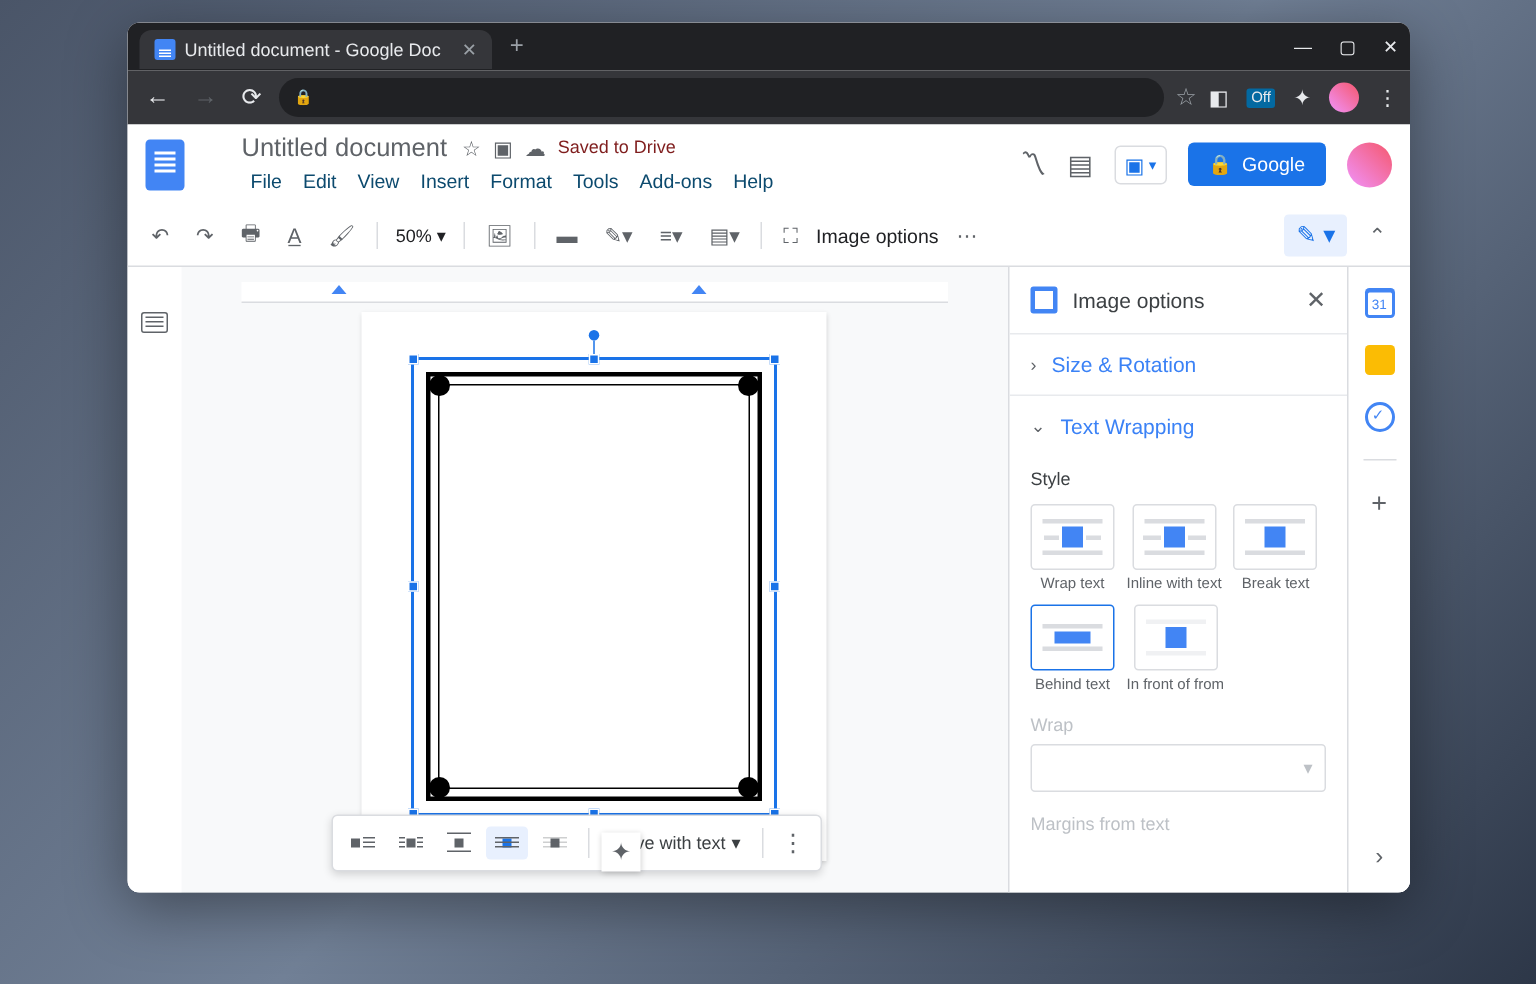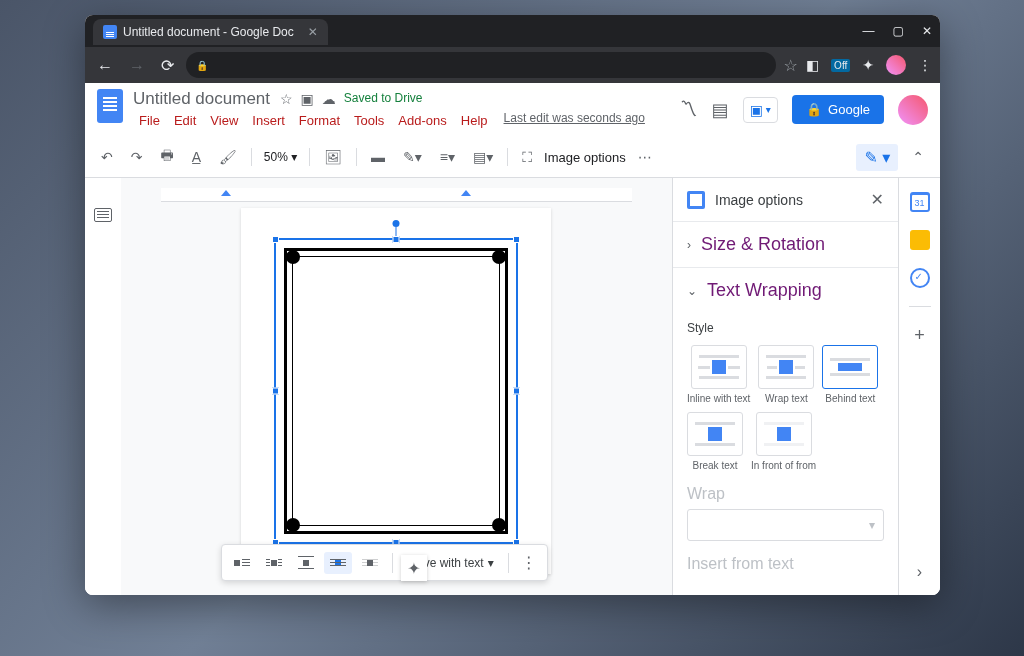--- a/index.html
+++ b/index.html
@@ -1,45 +1,45 @@
 <!DOCTYPE html>
 <html><head>
 <meta charset="utf-8">
 <style>
 * { margin: 0; padding: 0; box-sizing: border-box; font-family: 'Segoe UI', Arial, sans-serif; }
 body { background: linear-gradient(135deg, #4a5568 0%, #718096 50%, #2d3748 100%); width: 1024px; height: 656px; overflow: hidden; position: relative; }
 .window { position: absolute; top: 15px; left: 85px; width: 855px; height: 580px; background: #fff; border-radius: 8px; overflow: hidden; box-shadow: 0 10px 40px rgba(0,0,0,0.4); display: flex; flex-direction: column; }
 .titlebar { height: 32px; background: #202124; display: flex; align-items: center; justify-content: space-between; padding: 0 8px; }
-.tabs { display: flex; align-items: center; height: 100%; flex-direction: column; }
+.tabs { display: flex; align-items: center; height: 100%; }
 .tab { background: #35363a; color: #e8eaed; font-size: 12px; padding: 6px 10px; border-radius: 8px 8px 0 0; display: flex; align-items: center; gap: 6px; margin-top: 4px; }
 .tab-icon { width: 14px; height: 14px; background: #4285f4; border-radius: 2px; display: flex; align-items: center; justify-content: center; }
 .tab-icon::after { content: ''; width: 8px; height: 1px; background: #fff; box-shadow: 0 2px 0 #fff, 0 4px 0 #fff; }
 .tab-close { color: #9aa0a6; cursor: pointer; margin-left: 8px; }
 .new-tab { color: #9aa0a6; margin-left: 12px; font-size: 16px; cursor: pointer; }
 .window-controls { display: flex; gap: 18px; color: #e8eaed; font-size: 12px; }
 .window-controls span { cursor: pointer; }
 .addrbar { height: 36px; background: #35363a; display: flex; align-items: center; padding: 0 8px; gap: 8px; }
 .nav-btn { color: #e8eaed; font-size: 16px; cursor: pointer; padding: 4px; }
 .nav-btn.disabled { color: #5f6368; }
 .url-field { flex: 1; background: #202124; border-radius: 14px; height: 26px; display: flex; align-items: center; padding: 0 10px; gap: 8px; color: #9aa0a6; font-size: 12px; }
 .lock-icon { font-size: 10px; }
 .addr-icons { display: flex; gap: 12px; align-items: center; color: #e8eaed; }
 .addr-icons > * { cursor: pointer; font-size: 14px; }
 .avatar-small { width: 20px; height: 20px; border-radius: 50%; background: linear-gradient(45deg, #f093fb, #f5576c); }
-.docs-header { background: #fff; padding: 6px 12px; display: flex; border-bottom: 1px solid transparent; }
+.docs-header { background: #fff; padding: 6px 12px; display: flex; align-items: center; border-bottom: 1px solid transparent; gap: 28px; }
 .docs-logo { width: 26px; height: 34px; background: #4285f4; border-radius: 3px; margin-right: 10px; position: relative; }
 .docs-logo::after { content: ''; position: absolute; top: 8px; left: 6px; width: 14px; height: 2px; background: #fff; box-shadow: 0 4px 0 #fff, 0 8px 0 #fff, 0 12px 0 #fff; }
 .doc-info { flex: 1; }
 .doc-title-row { display: flex; align-items: center; gap: 10px; }
 .doc-title { font-size: 17px; color: #5f6368; }
 .doc-title-icons { display: flex; gap: 8px; color: #5f6368; font-size: 14px; }
 .doc-title-icons > * { cursor: pointer; }
-.saved-text { color: #15803d; font-size: 12px; }
+.saved-text { color: #7f1d1d; font-size: 12px; }
 .menubar { display: flex; gap: 2px; margin-top: 2px; }
-.menu-item { font-size: 13px; color: #b91c1c; padding: 2px 6px; cursor: pointer; border-radius: 3px; }
+.menu-item { font-size: 13px; color: #0c4a6e; padding: 2px 6px; cursor: pointer; border-radius: 3px; }
 .last-edit { font-size: 12px; color: #5f6368; text-decoration: underline; margin-left: 8px; cursor: pointer; }
 .header-right { display: flex; align-items: center; gap: 14px; }
 .hdr-icon { color: #5f6368; cursor: pointer; font-size: 18px; }
 .present-btn { border: 1px solid #dadce0; border-radius: 4px; padding: 4px 6px; color: #1a73e8; cursor: pointer; display: flex; align-items: center; gap: 3px; font-size: 14px; }
 .share-btn { background: #1a73e8; color: #fff; border-radius: 4px; padding: 7px 14px; font-size: 13px; font-weight: 500; cursor: pointer; display: flex; align-items: center; gap: 6px; }
 .avatar { width: 30px; height: 30px; border-radius: 50%; background: linear-gradient(45deg, #f093fb, #f5576c); cursor: pointer; }
 .toolbar { background: #fff; border-bottom: 1px solid #dadce0; padding: 4px 10px; display: flex; align-items: center; gap: 6px; }
 .tb-btn { color: #5f6368; cursor: pointer; padding: 4px 6px; border-radius: 3px; font-size: 14px; }
 .tb-sep { width: 1px; height: 18px; background: #dadce0; margin: 0 2px; }
 .zoom-select { font-size: 12px; color: #202124; padding: 2px 4px; cursor: pointer; }
@@ -85,31 +85,31 @@
 .ft-more { padding: 4px; cursor: pointer; color: #5f6368; }
 .sidebar { width: 226px; background: #fff; border-left: 1px solid #dadce0; display: flex; flex-direction: column; overflow-y: auto; }
 .sidebar-header { display: flex; align-items: center; padding: 12px 14px; gap: 10px; }
 .sb-hdr-icon { width: 18px; height: 18px; background: #4285f4; border-radius: 2px; position: relative; }
 .sb-hdr-icon::after { content: ''; position: absolute; inset: 3px; background: #fff; }
 .sb-title { flex: 1; font-size: 14px; color: #3c4043; font-weight: 500; }
 .sb-close { color: #5f6368; cursor: pointer; font-size: 16px; }
 .sb-section { border-top: 1px solid #e8eaed; }
 .sb-section-hdr { display: flex; align-items: center; padding: 12px 14px; gap: 10px; cursor: pointer; }
 .chevron { color: #5f6368; font-size: 12px; }
-.sb-section-title { font-size: 18px; color: #701a75; }
+.sb-section-title { font-size: 14px; color: #3b82f6; }
 .sb-content { padding: 8px 14px 14px; }
 .sb-label { font-size: 12px; color: #3c4043; margin-bottom: 10px; }
 .style-grid { display: flex; flex-wrap: wrap; gap: 8px; }
 .style-item { display: flex; flex-direction: column; align-items: center; gap: 4px; }
 .style-box { width: 56px; height: 44px; border: 1px solid #dadce0; border-radius: 3px; cursor: pointer; display: flex; flex-direction: column; align-items: center; justify-content: center; gap: 2px; padding: 4px; }
 .style-box.selected { border-color: #1a73e8; }
 .style-box .line { width: 40px; height: 3px; background: #dadce0; }
 .style-box .sq { width: 14px; height: 14px; background: #4285f4; }
 .style-label { font-size: 10px; color: #5f6368; text-align: center; }
-.sb-disabled { color: #bdc1c6; font-size: 16px; margin-top: 14px; }
+.sb-disabled { color: #bdc1c6; font-size: 12px; margin-top: 14px; }
 .sb-select { width: 100%; border: 1px solid #dadce0; border-radius: 3px; padding: 8px; margin-top: 6px; color: #bdc1c6; font-size: 12px; display: flex; justify-content: flex-end; }
 .right-rail { width: 42px; background: #fff; border-left: 1px solid #dadce0; display: flex; flex-direction: column; align-items: center; padding-top: 14px; gap: 18px; }
 .rail-icon { width: 20px; height: 20px; cursor: pointer; border-radius: 3px; }
 .rail-cal { background: #4285f4; position: relative; } .rail-cal::after { content:'31'; font-size:9px; color:#4285f4; background:#fff; position:absolute; inset:3px 2px 2px; display:flex; align-items:center; justify-content:center; border-radius:1px; }
 .rail-keep { background: #fbbc04; }
 .rail-tasks { background: #fff; border: 2px solid #4285f4; border-radius: 50%; position:relative; } .rail-tasks::after { content:'✓'; color:#4285f4; font-size:10px; position:absolute; top:1px; left:3px; }
 .rail-sep { width: 22px; height: 1px; background: #dadce0; }
 .rail-plus { color: #5f6368; font-size: 18px; cursor: pointer; }
 .rail-collapse { margin-top: auto; margin-bottom: 14px; color: #5f6368; cursor: pointer; font-size: 16px; }
 .explore-pill { position: absolute; bottom: 14px; right: 245px; width: 26px; height: 26px; background: #fff; box-shadow: 0 1px 4px rgba(0,0,0,0.2); display: flex; align-items: center; justify-content: center; cursor: pointer; color: #5f6368; }
@@ -165,21 +165,20 @@
       </div>
       <div class="menubar">
         <span class="menu-item">File</span>
         <span class="menu-item">Edit</span>
         <span class="menu-item">View</span>
         <span class="menu-item">Insert</span>
         <span class="menu-item">Format</span>
         <span class="menu-item">Tools</span>
         <span class="menu-item">Add-ons</span>
         <span class="menu-item">Help</span>
-        <span class="last-edit">Last edit was seconds ago</span>
       </div>
     </div>
     <div class="header-right">
       <span class="hdr-icon">〽</span>
       <span class="hdr-icon">▤</span>
       <span class="present-btn">▣ <span style="font-size:10px">▾</span></span>
       <span class="share-btn">🔒 <span>Google</span></span>
       <span class="avatar"></span>
     </div>
   </div>
@@ -281,68 +280,68 @@
           <span class="chevron">⌄</span>
           <span class="sb-section-title">Text Wrapping</span>
         </div>
         <div class="sb-content">
           <div class="sb-label">Style</div>
           <div class="style-grid">
             <div class="style-item">
               <div class="style-box">
                   <div class="line"></div>
                   <div style="display:flex;gap:2px;align-items:center">
+                    <div class="line" style="width:10px"></div>
+                    <div class="sq"></div>
+                    <div class="line" style="width:10px"></div>
+                  </div>
+                  <div class="line"></div>
+                </div>
+              <span class="style-label">Wrap text</span>
+            </div>
+            <div class="style-item">
+              <div class="style-box">
+                  <div class="line"></div>
+                  <div style="display:flex;gap:2px;align-items:center">
                     <div class="line" style="width:12px"></div>
                     <div class="sq"></div>
                     <div class="line" style="width:12px"></div>
                   </div>
                   <div class="line"></div>
                 </div>
               <span class="style-label">Inline with text</span>
             </div>
             <div class="style-item">
               <div class="style-box">
                   <div class="line"></div>
-                  <div style="display:flex;gap:2px;align-items:center">
-                    <div class="line" style="width:10px"></div>
-                    <div class="sq"></div>
-                    <div class="line" style="width:10px"></div>
-                  </div>
-                  <div class="line"></div>
-                </div>
-              <span class="style-label">Wrap text</span>
+                  <div class="sq"></div>
+                  <div class="line"></div>
+                </div>
+              <span class="style-label">Break text</span>
             </div>
             <div class="style-item">
               <div class="style-box selected">
                   <div class="line"></div>
                   <div class="line" style="background:#4285f4;height:8px;width:24px"></div>
                   <div class="line"></div>
                 </div>
               <span class="style-label">Behind text</span>
-            </div>
-            <div class="style-item">
-              <div class="style-box">
-                  <div class="line"></div>
-                  <div class="sq"></div>
-                  <div class="line"></div>
-                </div>
-              <span class="style-label">Break text</span>
             </div>
             <div class="style-item">
               <div class="style-box">
                   <div class="line" style="opacity:.4"></div>
                   <div class="sq"></div>
                   <div class="line" style="opacity:.4"></div>
                 </div>
               <span class="style-label">In front of from</span>
             </div>
           </div>
           <div class="sb-disabled">Wrap</div>
           <div class="sb-select">▾</div>
-          <div class="sb-disabled">Insert from text</div>
+          <div class="sb-disabled">Margins from text</div>
         </div>
       </div>
     </div>
 
     <div class="right-rail">
       <span class="rail-icon rail-cal"></span>
       <span class="rail-icon rail-keep"></span>
       <span class="rail-icon rail-tasks"></span>
       <span class="rail-sep"></span>
       <span class="rail-plus">+</span>

